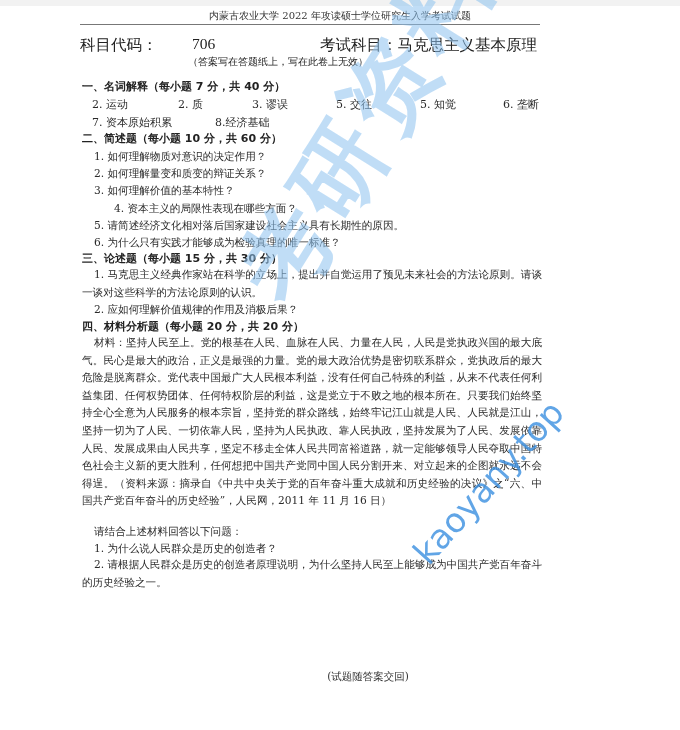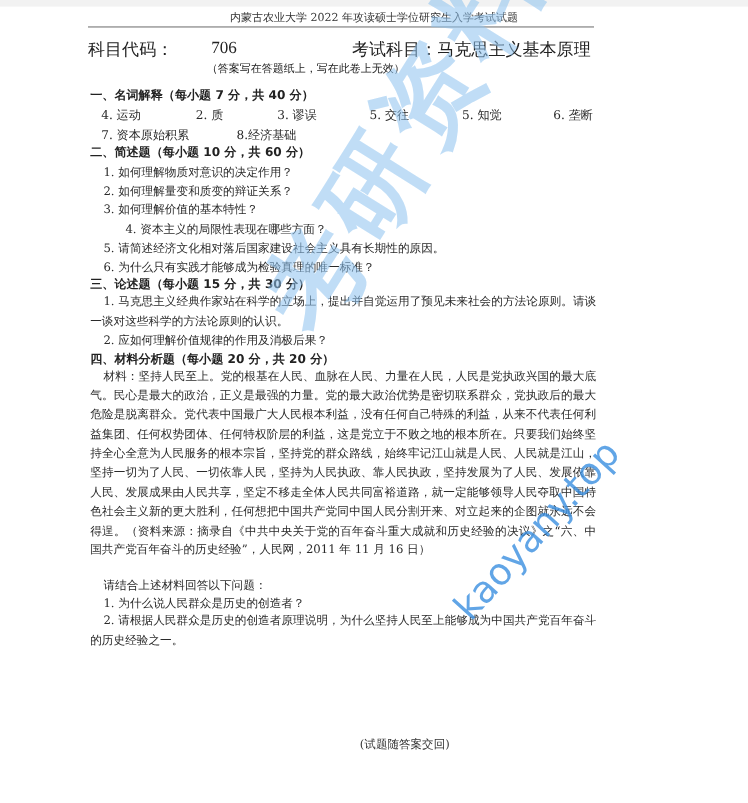--- a/index.html
+++ b/index.html
@@ -32,21 +32,21 @@
   <div class="header-rule"></div>
 
   <div class="subject-row">
     <span style="left:0;top:0;">科目代码：</span>
     <span style="left:112px;top:0;font-family:'Liberation Serif',serif;">706</span>
     <span style="left:240px;top:0;">考试科目：马克思主义基本原理</span>
   </div>
   <div class="note">（答案写在答题纸上，写在此卷上无效）</div>
 
   <div class="sec" style="top:79px;">一、名词解释（每小题 7 分，共 40 分）</div>
-  <div class="term" style="left:92px;top:97px;">4. 运动</div>
+  <div class="term" style="left:92px;top:97px;">2. 运动</div>
   <div class="term" style="left:178px;top:97px;">2. 质</div>
   <div class="term" style="left:252px;top:97px;">3. 谬误</div>
   <div class="term" style="left:336px;top:97px;">5. 交往</div>
   <div class="term" style="left:420px;top:97px;">5. 知觉</div>
   <div class="term" style="left:503px;top:97px;">6. 垄断</div>
   <div class="term" style="left:92px;top:115px;">7. 资本原始积累</div>
   <div class="term" style="left:215px;top:115px;">8.经济基础</div>
 
   <div class="sec" style="top:131px;">二、简述题（每小题 10 分，共 60 分）</div>
   <div class="line" style="left:94px;top:150px;">1. 如何理解物质对意识的决定作用？</div>

